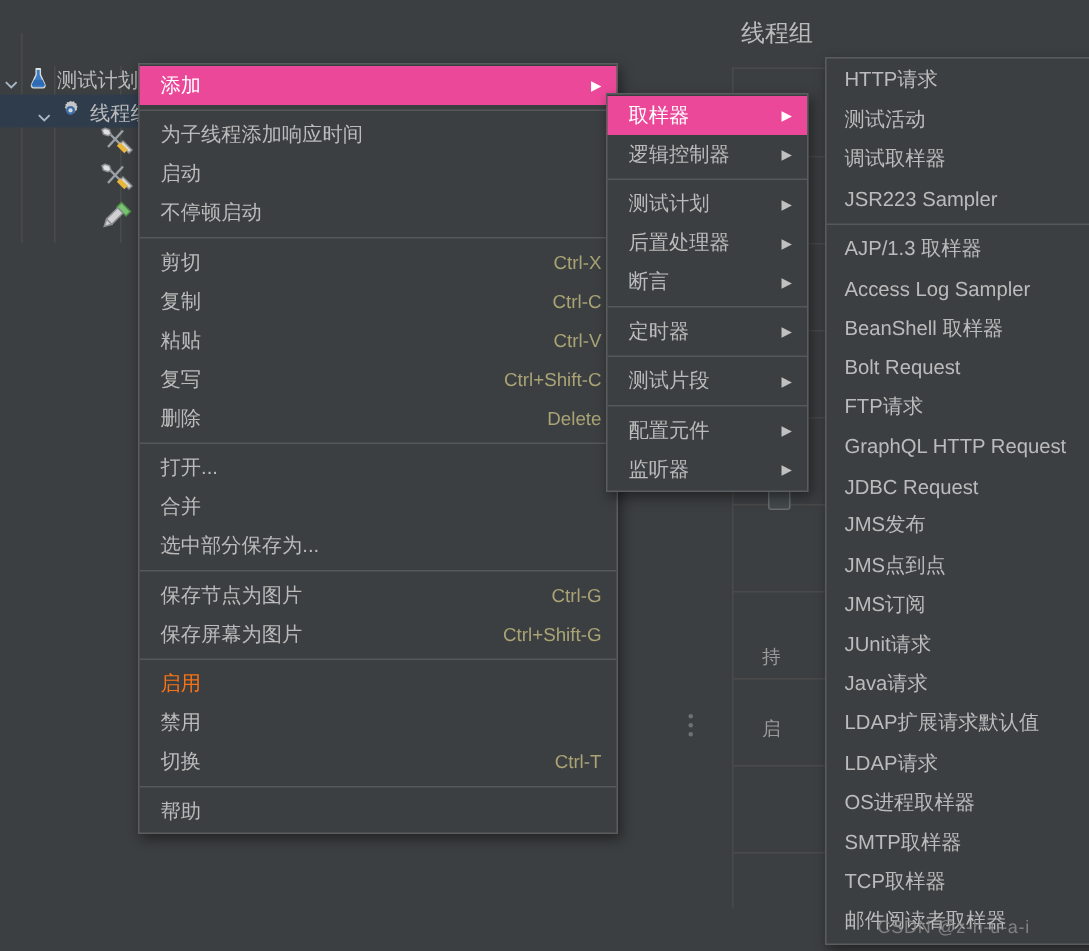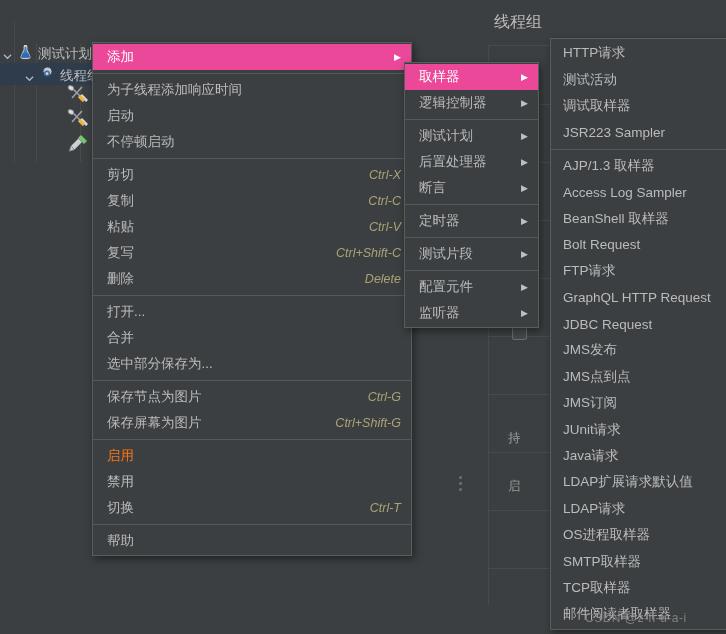--- a/index.html
+++ b/index.html
@@ -33,21 +33,21 @@
   .splitter .dots{position:absolute;left:3px;top:476px;width:3px;}
   .splitter .dots i{display:block;width:3px;height:3px;background:#6e7174;border-radius:50%;margin-bottom:3px;}
 
   
   .menu{position:absolute;background:#3c3f41;border:1px solid #5a5d5e;
         box-shadow:2px 3px 8px rgba(0,0,0,.45);padding:1px 0;box-sizing:border-box;}
   .mi{position:relative;display:flex;align-items:center;height:26px;
       padding:0 10px 0 14px;white-space:nowrap;box-sizing:border-box;}
   .mi .lbl{flex:0 0 auto;color:#bbbbbb;font-size:13.5px;}
   .mi .spacer{flex:1 1 auto;}
-  .mi .acc{color:#a9a375;font-size:12.5px;padding-left:18px;font-style:italic;}
+  .mi .acc{color:#a9a375;font-size:12.5px;padding-left:18px;}
   .mi .arrow{width:10px;text-align:right;color:#c0c0c0;font-size:9px;}
   .mi.sel{background:#ec4899;}
   .mi.sel .lbl{color:#ffffff;}
   .mi.sel .arrow{color:#ffffff;}
   .mi.disabled .lbl{color:#f97316;}
   .sep{height:1px;background:#555859;margin:3px 0;}
 
   #menu-context{left:92px;top:42px;width:320px;}
   #menu-add{left:404px;top:42px;width:135px;margin-top:20px;}
   #menu-sampler{left:537px;top:38px;width:189px;margin-left:13px;}

